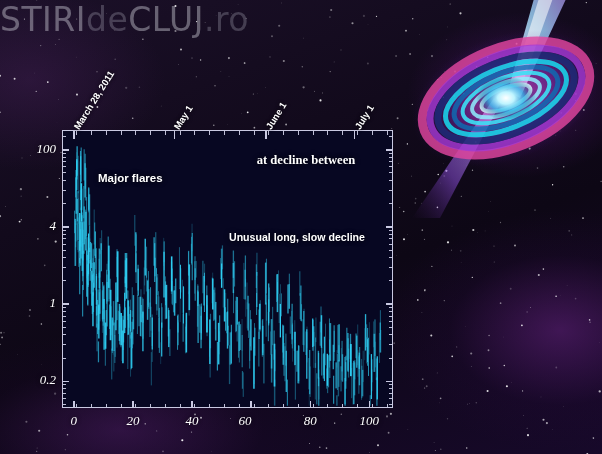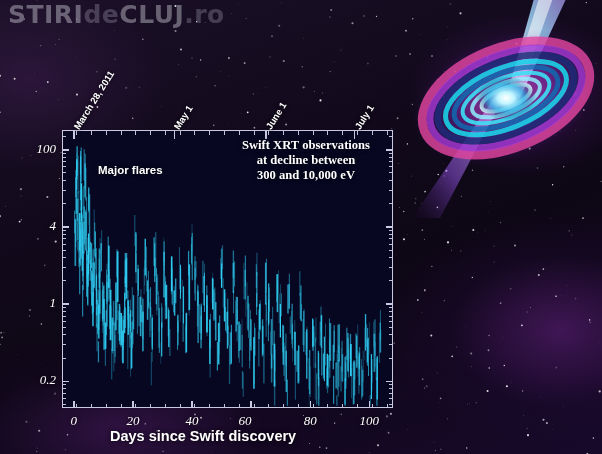--- a/index.html
+++ b/index.html
@@ -11,21 +11,21 @@
   #stage{position:relative;width:602px;height:454px;overflow:hidden;
     background:
       radial-gradient(ellipse 150px 110px at 520px 95px, rgba(150,60,180,0.55) 0%, rgba(80,20,110,0.25) 45%, rgba(0,0,0,0) 75%),
       radial-gradient(ellipse 220px 150px at 560px 330px, rgba(120,40,150,0.45) 0%, rgba(40,10,60,0.2) 50%, rgba(0,0,0,0) 80%),
       radial-gradient(ellipse 260px 120px at 120px 430px, rgba(95,35,125,0.40) 0%, rgba(30,8,48,0.18) 55%, rgba(0,0,0,0) 82%),
       radial-gradient(ellipse 180px 120px at 30px 80px, rgba(90,40,110,0.30) 0%, rgba(0,0,0,0) 75%),
       linear-gradient(160deg,#1b1028 0%,#120a1c 35%,#0d0715 60%,#17092a 100%);
   }
   #stars{position:absolute;inset:0;pointer-events:none;}
   
-  .watermark{position:absolute;left:8px;top:0px;font-size:25px;font-weight:bold;
+  .watermark{position:absolute;left:0;top:0px;font-size:33px;font-weight:normal;
     letter-spacing:0.5px;color:rgba(215,215,225,0.42);font-family:"DejaVu Sans",sans-serif;}
   .watermark .w-dim{color:rgba(190,190,205,0.28);}
   .title{position:absolute;left:22px;top:16px;font-size:30px;font-weight:bold;color:#ffffff;
     font-family:"Liberation Serif",serif;letter-spacing:0px;
     text-shadow:0 0 7px rgba(0,0,0,0.95),0 2px 4px rgba(0,0,0,0.9);}
   
   #bh{position:absolute;left:400px;top:-14px;width:210px;height:240px;}
   
   #plot{position:absolute;left:62px;top:130px;width:331px;height:278px;
     background:#070722;border:1.6px solid #c9c9e2;box-sizing:border-box;}
@@ -40,21 +40,21 @@
   .datelab{position:absolute;color:#ffffff;font-size:9.5px;font-weight:600;
     transform-origin:0 50%;transform:rotate(-58deg);white-space:nowrap;
     text-shadow:0 0 4px rgba(0,0,0,.95);}
   #xtitle{position:absolute;left:110px;top:428px;font-size:14.5px;font-weight:600;color:#fff;
     text-shadow:0 0 5px rgba(0,0,0,.95);}
   .ann{position:absolute;color:#ffffff;text-align:center;
     text-shadow:0 0 5px rgba(0,0,0,.95);}
   #ann-xrt{left:218px;top:138px;width:176px;font-family:"Liberation Serif",serif;
     font-weight:bold;font-size:12.6px;line-height:15px;}
   #ann-decline{left:212px;top:231px;width:170px;font-size:10.6px;font-weight:600;line-height:13px;}
-  #ann-major{left:98px;top:164px;font-size:11.5px;font-weight:700;}
+  #ann-major{left:98px;top:172px;font-size:11.5px;font-weight:700;}
   #overlay{position:absolute;inset:0;pointer-events:none;}
 </style>
 </head>
 <body>
 
 <div id="stage">
 
   <svg id="stars" viewBox="0 0 602 454">
       <circle cx="326.5" cy="448.1" r="0.84" fill="#ffffff" opacity="0.58"></circle>
       <circle cx="523.7" cy="415.6" r="0.27" fill="#ffffff" opacity="0.93"></circle>
@@ -384,21 +384,20 @@
       <ellipse cx="106" cy="112" rx="46" ry="20" fill="none" stroke="#3ce0f5" stroke-width="4" opacity=".9"></ellipse>
       <ellipse cx="106" cy="112" rx="36" ry="15" fill="none" stroke="#8ff0ff" stroke-width="4" opacity=".85"></ellipse>
       <ellipse cx="106" cy="112" rx="26" ry="10" fill="none" stroke="#d6fbff" stroke-width="4" opacity=".9"></ellipse>
     </g>
     <ellipse cx="106" cy="112" rx="30" ry="22" fill="url(#gcore)"></ellipse>
   </svg>
 
   <div class="watermark"><span>STIRI</span><span class="w-dim">de</span><span>CLUJ</span><span class="w-dim">.ro</span></div>
 
 
-  <div id="xtitle">Days since Swift discovery</div>
 
   <div id="plot">
     <svg id="datalayer" viewBox="0 0 331 278" preserveAspectRatio="none">
         <line x1="12.41" x2="12.41" y1="88.39" y2="135.76" stroke="#2fd0f5" stroke-width="1.65" opacity="0.71"></line>
         <line x1="12.99" x2="12.99" y1="90.60" y2="111.20" stroke="#2fd0f5" stroke-width="1.47" opacity="0.32"></line>
         <line x1="12.78" x2="12.78" y1="93.08" y2="117.01" stroke="#2fd0f5" stroke-width="1.07" opacity="0.40"></line>
         <line x1="11.59" x2="11.59" y1="80.16" y2="102.80" stroke="#2fd0f5" stroke-width="0.95" opacity="0.58"></line>
         <line x1="13.30" x2="13.30" y1="39.21" y2="83.25" stroke="#2fd0f5" stroke-width="1.33" opacity="0.82"></line>
         <line x1="13.13" x2="13.13" y1="67.92" y2="94.28" stroke="#2fd0f5" stroke-width="0.71" opacity="0.47"></line>
         <line x1="13.81" x2="13.81" y1="29.50" y2="59.53" stroke="#2fd0f5" stroke-width="1.48" opacity="0.73"></line>
@@ -1069,26 +1068,25 @@
       <div class="datelab" style="left: 75.8214px; top: 123px;">March 28, 2011</div>
       <div class="axtick" style="left: 173.604px; top: 130px; width: 1.5px; height: 9px;"></div>
       <div class="datelab" style="left: 176.304px; top: 123px;">May 1</div>
       <div class="axtick" style="left: 265.22px; top: 130px; width: 1.5px; height: 9px;"></div>
       <div class="datelab" style="left: 267.92px; top: 123px;">June 1</div>
       <div class="axtick" style="left: 353.88px; top: 130px; width: 1.5px; height: 9px;"></div>
       <div class="datelab" style="left: 356.58px; top: 123px;">July 1</div>
     </div>
 
   <div class="ann" id="ann-xrt">
-    <span>Swift XRT observations</span><br>
+    <br>
     <span>at decline between</span><br>
-    <span>300 and 10,000 eV</span>
   </div>
   <div class="ann" id="ann-decline">
-    <br>
+    <span>Unusual long, slow decline</span><br>
   </div>
   <div class="ann" id="ann-major">Major flares</div>
 
   <svg id="leaders" style="position:absolute;inset:0;pointer-events:none">
     <polyline points="70,167 95,176" fill="none" stroke="#dfe2f0" stroke-width="1.3"></polyline>
     <polyline points="146,236 158,227 210,245 358,318 358,335" fill="none" stroke="#dfe2f0" stroke-width="1.2"></polyline>
   </svg>
 </div>
 
 </body></html>

